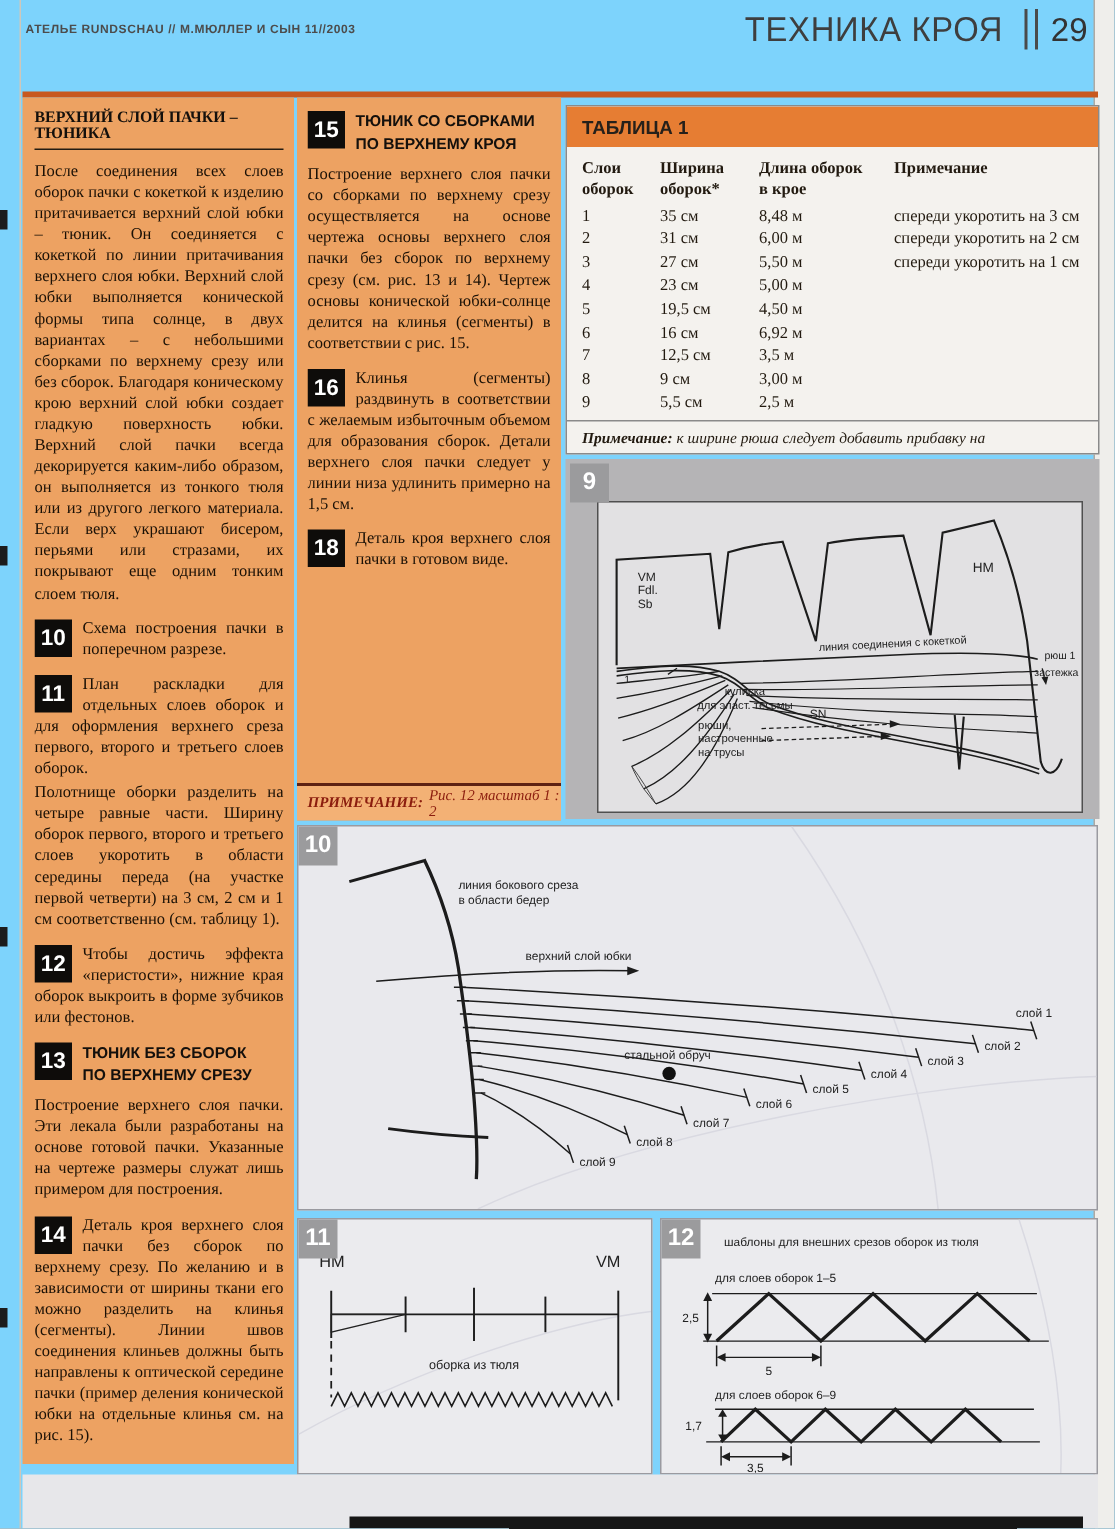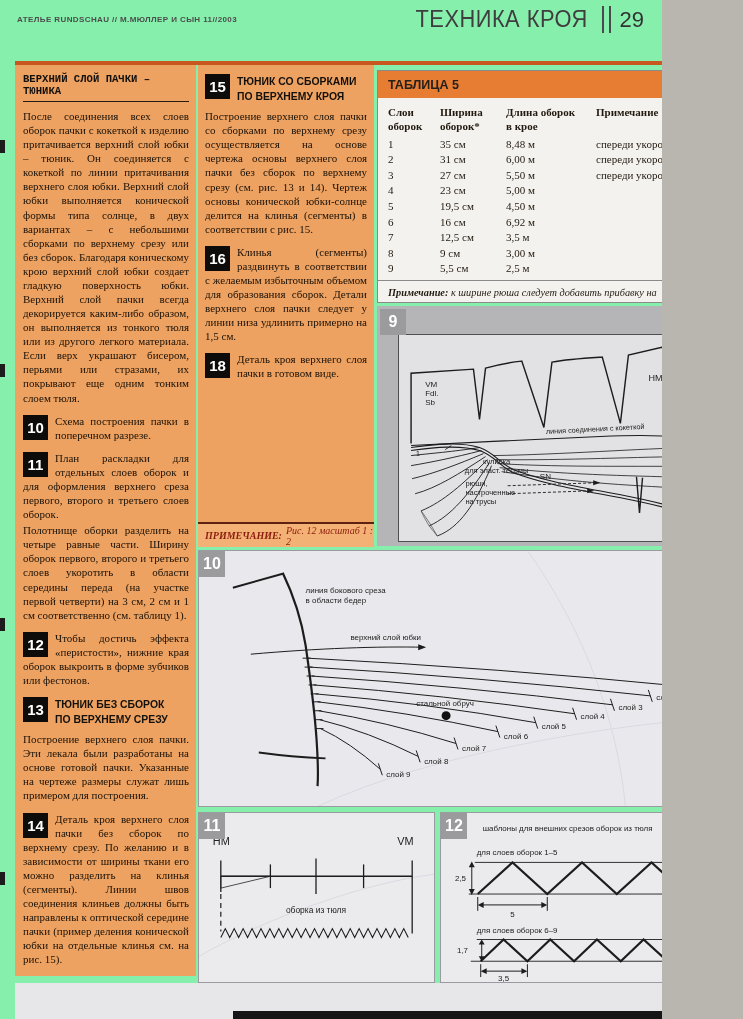--- a/index.html
+++ b/index.html
@@ -1,16 +1,16 @@
 <!DOCTYPE html>
 <html><head>
 <meta charset="utf-8">
 <style>
   html,body{margin:0;padding:0;background:#b9b6b0;}
-  .page{position:relative;width:662px;height:1019px;background:#86efac;overflow:hidden;
+  .page{position:relative;width:743px;height:1019px;background:#7dd3fc;overflow:hidden;
         font-family:"Liberation Serif",serif;color:#1a130a;}
   .edge-l{position:absolute;left:13px;top:0;bottom:0;width:1px;background:#cfc7ba;}
   .edge-r{position:absolute;left:729px;top:0;bottom:0;width:1px;background:#aeaaa3;}
   .outer-r{position:absolute;left:730px;right:0;top:0;bottom:0;background:#efeeeb;}
   .regmark{position:absolute;left:0;width:5px;height:13px;background:#1c1c1c;}
 
   
   .journal{position:absolute;left:17px;top:15px;font-family:"Liberation Sans",sans-serif;
            font-size:8px;font-weight:bold;color:#4c4c4c;letter-spacing:.4px;}
   .masthead{position:absolute;right:18px;top:6px;display:flex;align-items:center;gap:9px;}
@@ -18,21 +18,21 @@
                  letter-spacing:.5px;transform:scaleX(.95);}
   .dbar{width:5px;height:27px;border-left:2px solid #4a4a4a;border-right:2px solid #4a4a4a;}
   .pagenum{font-family:"Liberation Sans",sans-serif;font-size:22px;color:#333;}
   .toprule{position:absolute;left:15px;top:61px;width:717px;height:4px;background:#c8581f;}
 
   
   .col-left{position:absolute;left:15px;top:65px;width:181px;height:911px;background:#eda262;
             padding:8px 7px 8px 8px;box-sizing:border-box;overflow:hidden;}
   .col-mid{position:absolute;left:198px;top:65px;width:176px;height:482px;background:#eda262;
            padding:8px 7px;box-sizing:border-box;overflow:hidden;}
-  h1.coltitle{font-family:Liberation Mono, monospace;font-size:10.6px;font-weight:bold;
+  h1.coltitle{font-family:Liberation Serif, serif;font-size:10.6px;font-weight:bold;
      color:#14100c;margin:0 0 7px 0;padding-bottom:4px;border-bottom:1.6px solid #241c12;}
   .body-p{font-size:11px;line-height:1.28;text-align:justify;color:#1b1106;margin:0 0 6px 0;}
   .item{margin-top:9px;overflow:hidden;}
   .badge{float:left;width:25px;height:25px;background:#0e0c0a;color:#fff;
          font-family:"Liberation Sans",sans-serif;font-weight:bold;font-size:15px;
          display:flex;align-items:center;justify-content:center;margin:1px 7px 2px 0;}
   .item .body-p{margin:0;}
   .subhead{font-family:"Liberation Sans",sans-serif;font-weight:bold;font-size:10.4px;
            white-space:pre-line;color:#14100c;line-height:1.4;padding-top:2px;}
   .clr{clear:both;height:5px;}
@@ -143,21 +143,21 @@
       <div class="badge">18</div>
       <p class="body-p">Деталь кроя верхнего слоя пачки в готовом виде.</p>
     </div>
     <div class="note-band">
       <span class="lbl">ПРИМЕЧАНИЕ:</span>
       <span>Рис. 12 масштаб 1 : 2</span>
     </div>
   </div>
 
   <div class="tablebox">
-    <div class="tband">ТАБЛИЦА 5</div>
+    <div class="tband">ТАБЛИЦА 1</div>
     <div class="tbody">
       <table class="t1">
         <colgroup>
             <col style="width:52px">
             <col style="width:66px">
             <col style="width:90px">
             <col>
           </colgroup>
         <thead>
           <tr>

